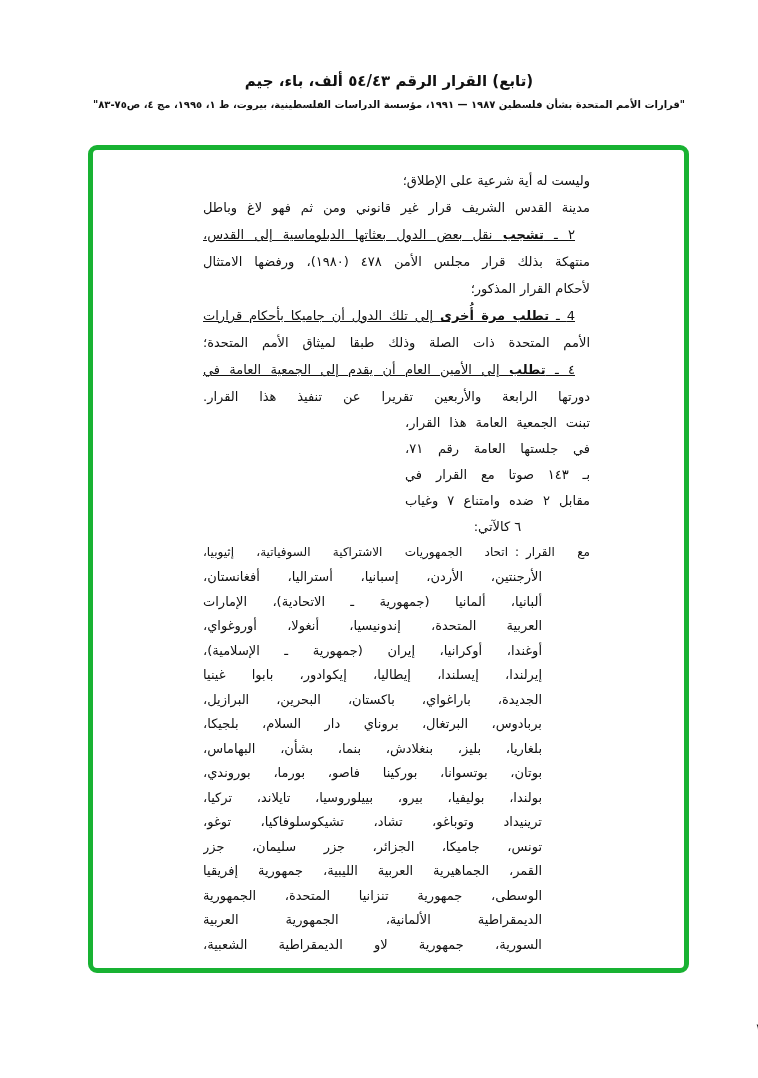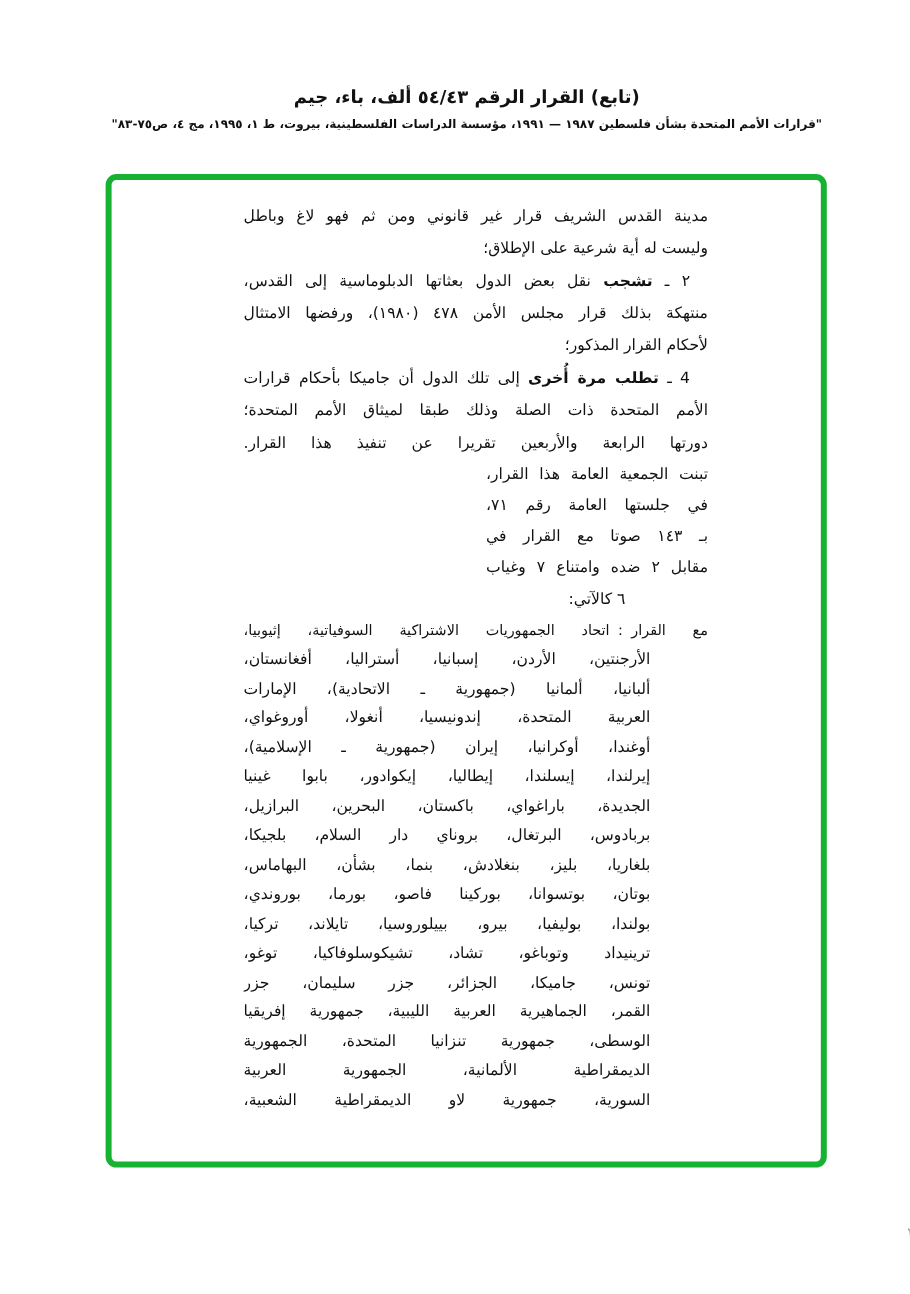--- a/index.html
+++ b/index.html
@@ -32,21 +32,21 @@
   }
   .line {
     white-space: nowrap;
     text-align: justify;
     text-align-last: justify;
     font-size: 13px;
     overflow: hidden;
   }
   .para .line { line-height: 27px; }
   .line.end { text-align: right; text-align-last: right; }
-  .line.indent { padding-right: 15px; }
+  .line.indent { padding-right: 15px; text-decoration: underline; }
   .b { font-weight: bold; }
   .adoption { width: 185px; margin-left: auto; margin-right: 4px; }
   
   .adoption { margin-right: 0; margin-left: calc(387px - 185px); }
   .adoption .line { line-height: 26px; }
   .adoption .line:last-child { text-align-last: center; }
   .vote-row {
     white-space: nowrap;
     text-align: justify;
     text-align-last: justify;
@@ -73,27 +73,28 @@
   <div class="header">
     <h1 class="title">(تابع) القرار الرقم ٥٤/٤٣ ألف، باء، جيم</h1>
     <div class="citation">"قرارات الأمم المتحدة بشأن فلسطين ١٩٨٧ — ١٩٩١، مؤسسة الدراسات الفلسطينية، بيروت، ط ١، ١٩٩٥، مج ٤، ص٧٥-٨٣"</div>
   </div>
 
   <div class="green-box">
     <div class="content">
 
       <div class="para">
 
-      <div class="line"><span></span><span class="b"></span><span>مدينة القدس الشريف قرار غير قانوني ومن ثم فهو لاغ وباطل</span></div>
-          <div class="line end"><span></span><span class="b"></span><span>وليست له أية شرعية على الإطلاق؛</span></div>
+      <div class="line end"><span></span><span class="b"></span><span>وليست له أية شرعية على الإطلاق؛</span></div>
+          <div class="line"><span></span><span class="b"></span><span>مدينة القدس الشريف قرار غير قانوني ومن ثم فهو لاغ وباطل</span></div>
           <div class="line indent"><span>٢ ـ </span><span class="b">تشجب</span><span> نقل بعض الدول بعثاتها الدبلوماسية إلى القدس،</span></div>
           <div class="line"><span></span><span class="b"></span><span>منتهكة بذلك قرار مجلس الأمن ٤٧٨ (١٩٨٠)، ورفضها الامتثال</span></div>
           <div class="line end"><span></span><span class="b"></span><span>لأحكام القرار المذكور؛</span></div>
           <div class="line indent"><span>4 ـ </span><span class="b">تطلب مرة أُخرى</span><span> إلى تلك الدول أن جاميكا بأحكام قرارات</span></div>
           <div class="line"><span></span><span class="b"></span><span>الأمم المتحدة ذات الصلة وذلك طبقا لميثاق الأمم المتحدة؛</span></div>
+          <div class="line indent"><span>٤ ـ </span><span class="b">تطلب</span><span> إلى الأمين العام أن يقدم إلى الجمعية العامة في</span></div>
           <div class="line"><span></span><span class="b"></span><span>دورتها الرابعة والأربعين تقريرا عن تنفيذ هذا القرار.</span></div>
         </div>
 
       <div class="adoption">
 
       <div class="line">تبنت الجمعية العامة هذا القرار،</div>
           <div class="line">في جلستها العامة رقم ٧١،</div>
           <div class="line">بـ ١٤٣ صوتا مع القرار في</div>
           <div class="line">مقابل ٢ ضده وامتناع ٧ وغياب</div>
           <div class="line">٦ كالآتي:</div>

